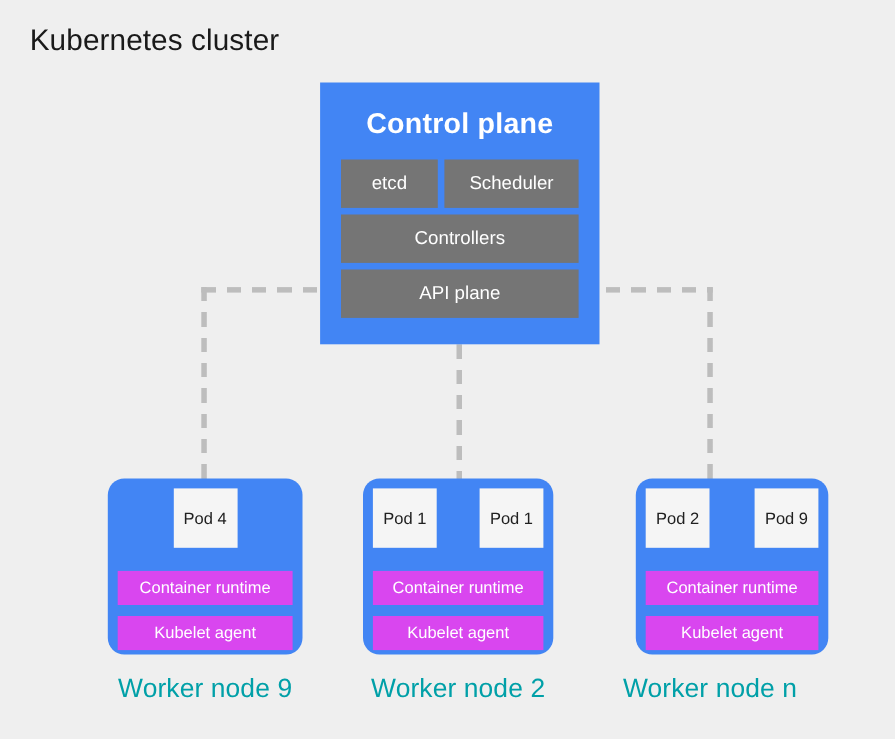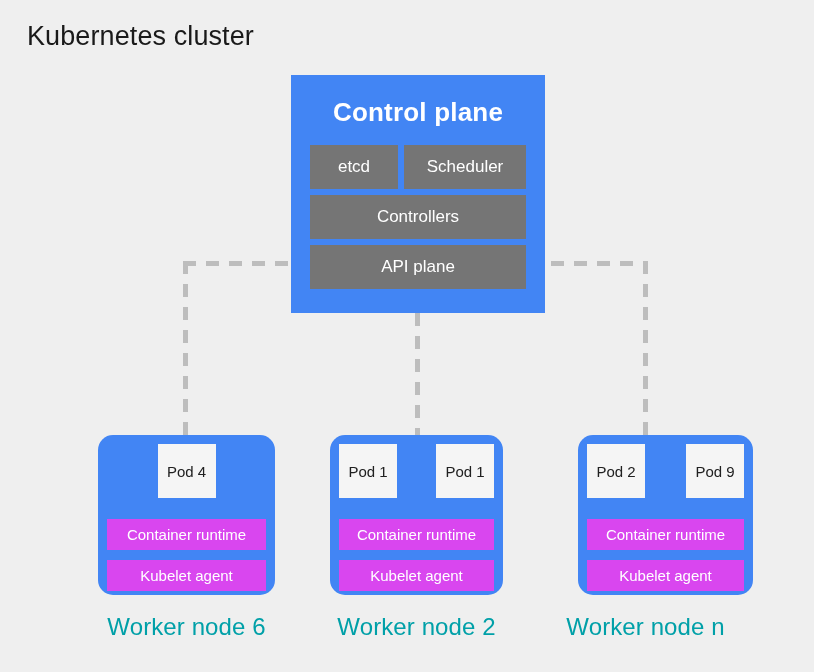--- a/index.html
+++ b/index.html
@@ -178,21 +178,21 @@
     <div class="cp-box cp-api">API plane</div>
   </div>
 
   <div class="node" style="left:98px; width:177px;">
     <div class="node-pods">
       <div class="pod pod-center">Pod 4</div>
     </div>
     <div class="node-bar bar-runtime">Container runtime</div>
     <div class="node-bar bar-kubelet">Kubelet agent</div>
   </div>
-  <div class="node-label" style="left:98px; width:177px;">Worker node 6</div>
+  <div class="node-label" style="left:98px; width:177px;">Worker node 9</div>
 
   <div class="node" style="left:330px; width:173px;">
     <div class="node-pods">
       <div class="pod pod-left">Pod 1</div>
       <div class="pod pod-right">Pod 1</div>
     </div>
     <div class="node-bar bar-runtime">Container runtime</div>
     <div class="node-bar bar-kubelet">Kubelet agent</div>
   </div>
   <div class="node-label" style="left:330px; width:173px;">Worker node 2</div>

